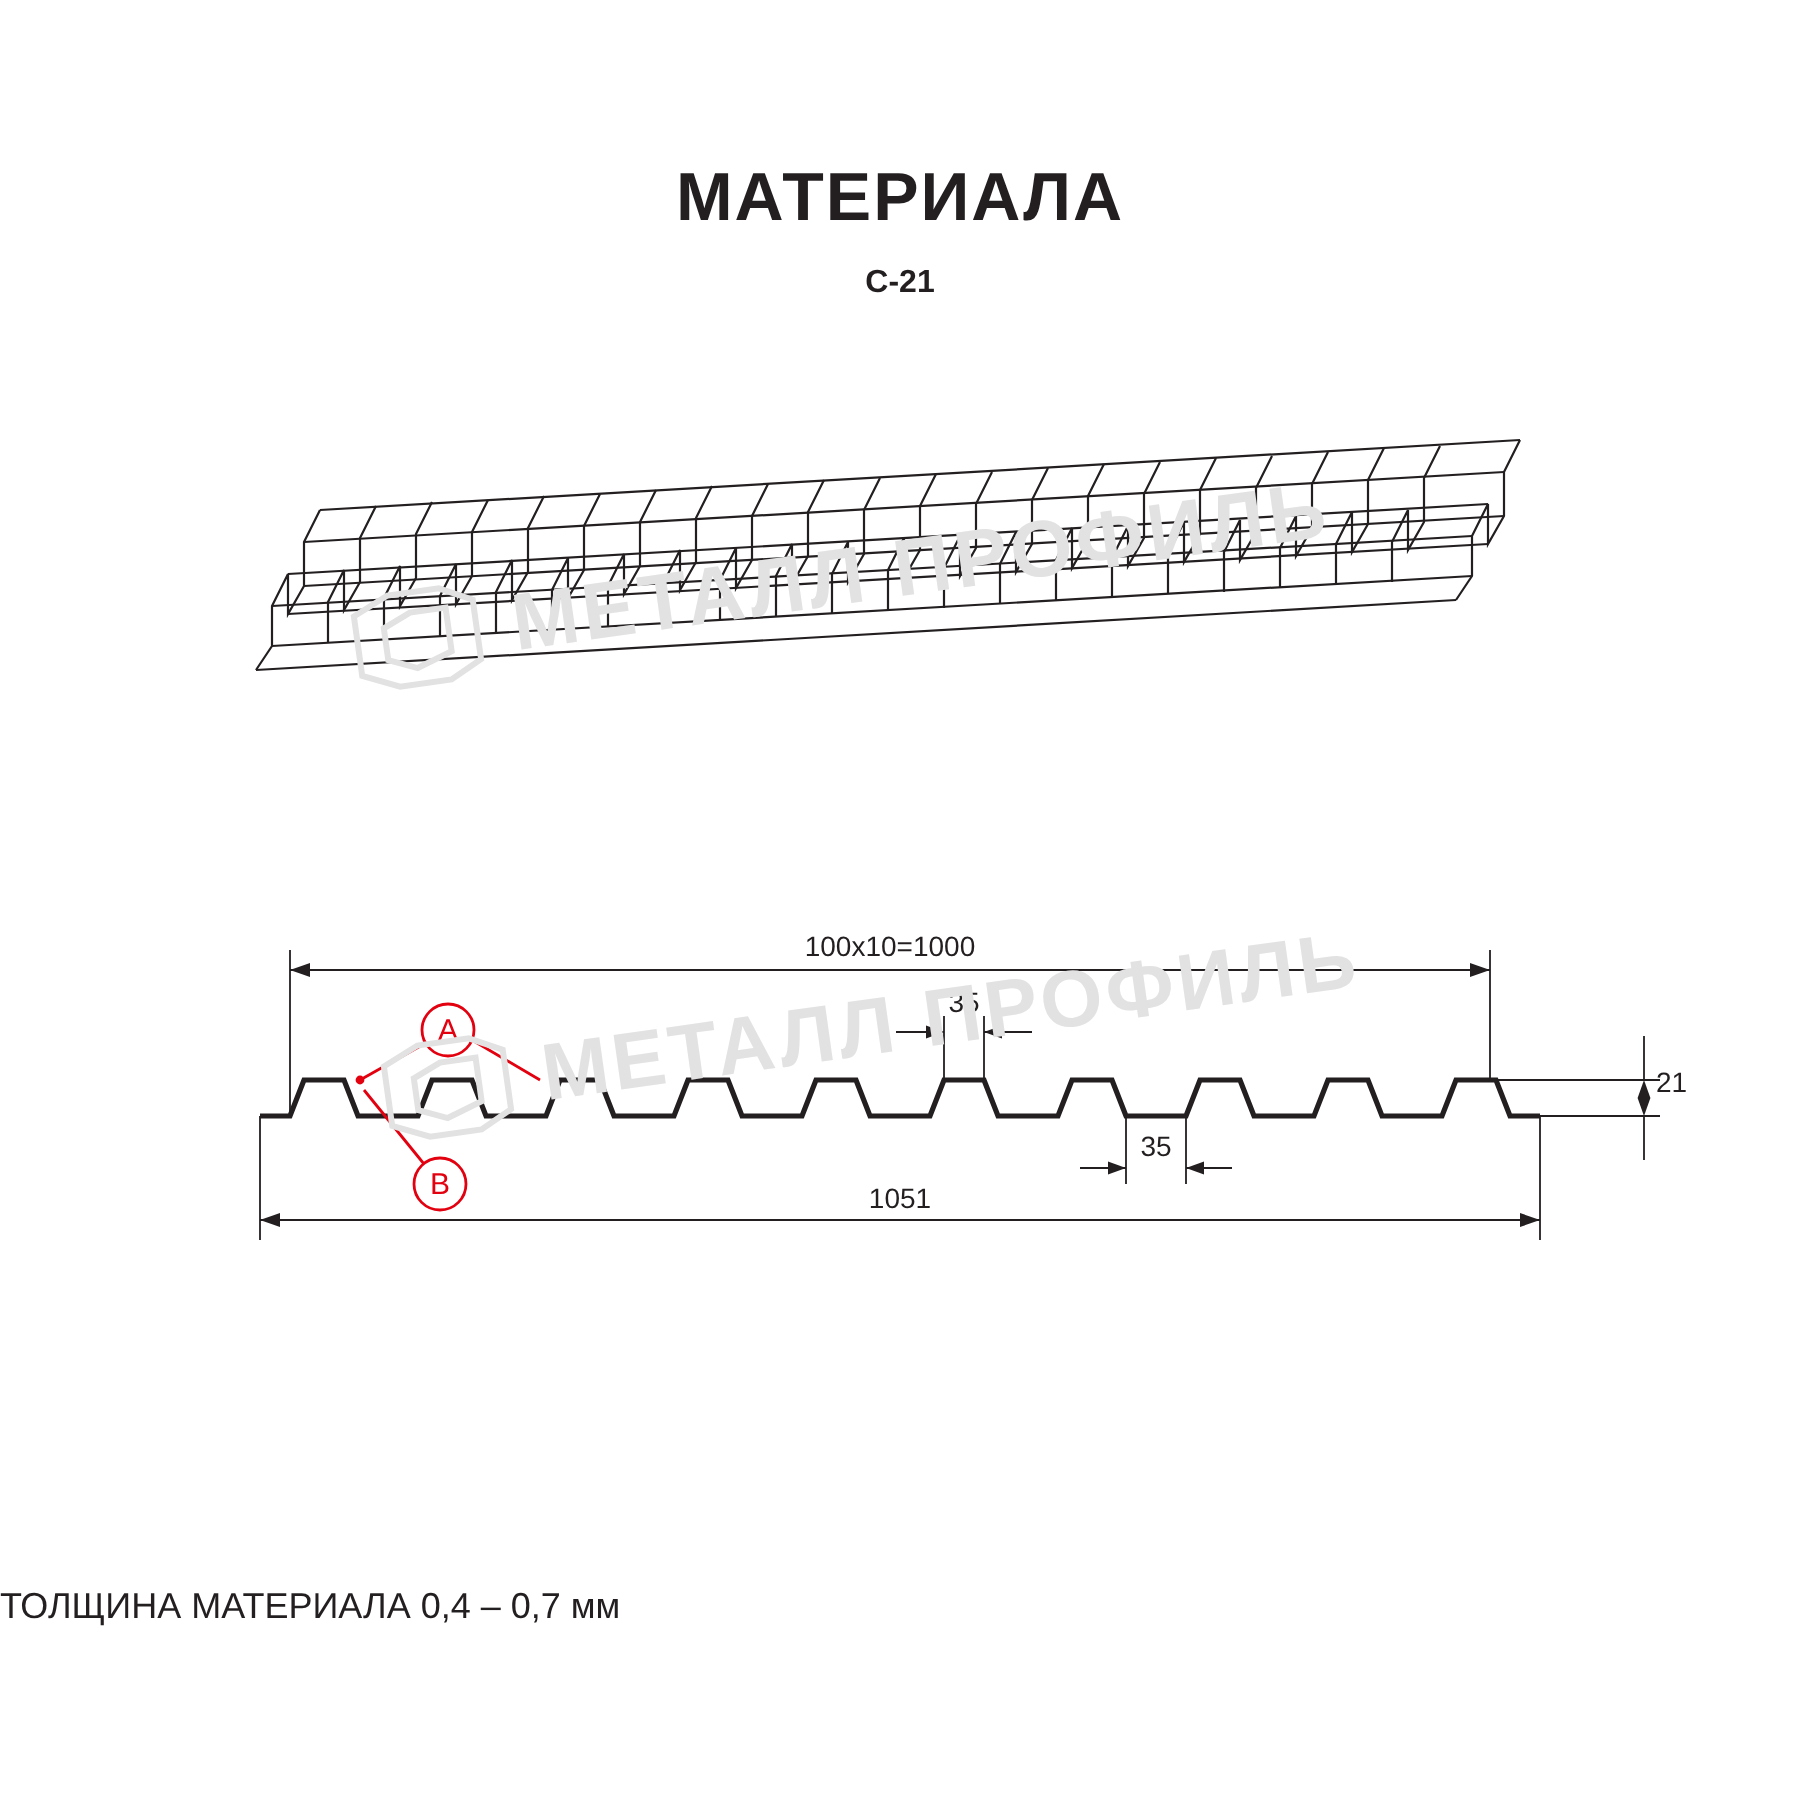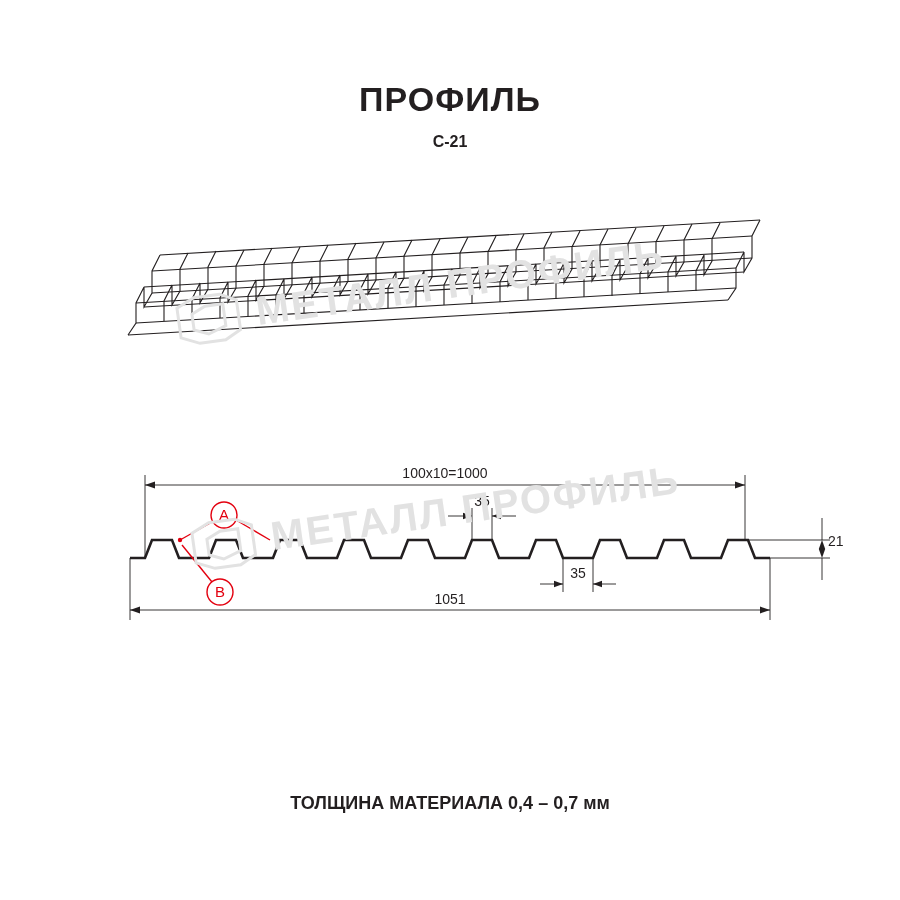--- a/index.html
+++ b/index.html
@@ -34,23 +34,22 @@
     left: 0; top: 133px;
     width: 900px;
     text-align: center;
     font-size: 16px;
     font-weight: bold;
   }
   .footer {
     position: absolute;
     left: 0; top: 793px;
     width: 900px;
-    text-align: center;
     font-size: 18px;
-    font-weight: bold;
+    font-weight: normal;
   }
   svg { display: block; }
   .iso-wrap {
     position: absolute;
     left: 100px; top: 195px;
     width: 720px; height: 180px;
   }
   .sec-wrap {
     position: absolute;
     left: 100px; top: 440px;
@@ -75,21 +74,21 @@
   .red { stroke: #e3000f; fill: none; stroke-width: 1.4; }
   .red-t { fill: #e3000f; font-size: 15px; font-family: "Liberation Sans", sans-serif; }
   .dt { fill: #231f20; font-size: 14px; font-family: "Liberation Sans", sans-serif; }
   .dt-c { text-anchor: middle; }
 </style>
 </head>
 <body>
 
 <div class="page">
 
-  <div class="title">ПРОФИЛЬ</div>
+  <div class="title">МАТЕРИАЛА</div>
   <div class="subtitle">С-21</div>
 
   <div class="iso-wrap">
     <svg width="720" height="180" viewBox="0 0 720 180">
       <g class="ln">
 
         <path d="M 60 60 L 660 25"></path>
 
         <path d="M 28 140 L 628 105"></path>
 

